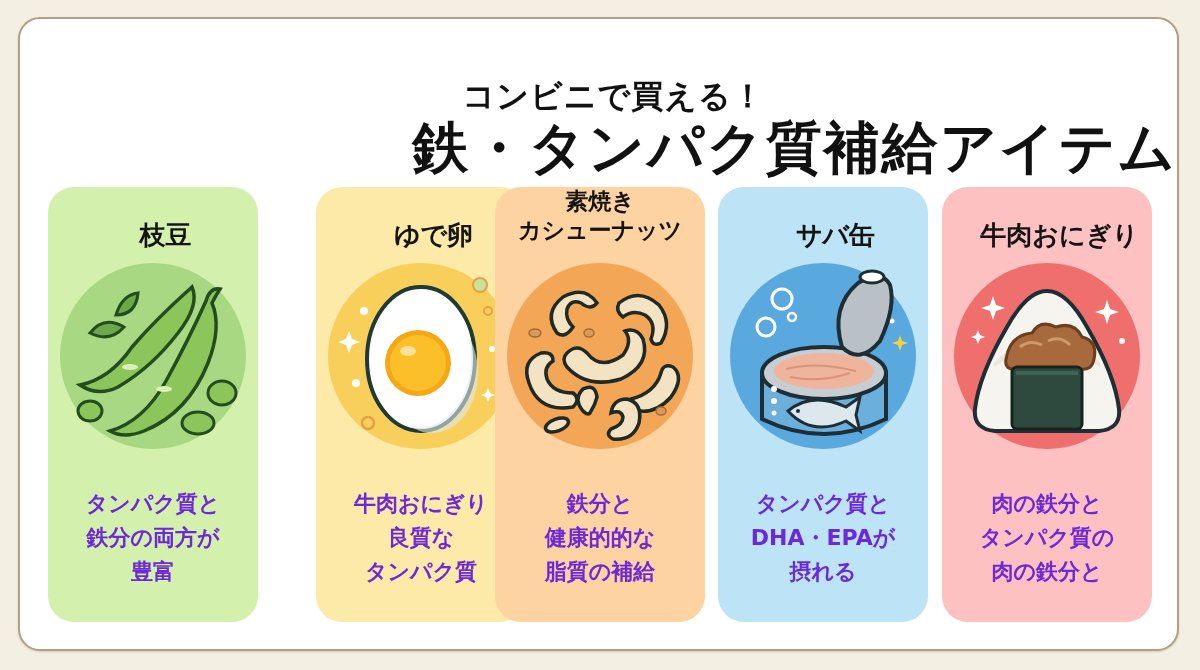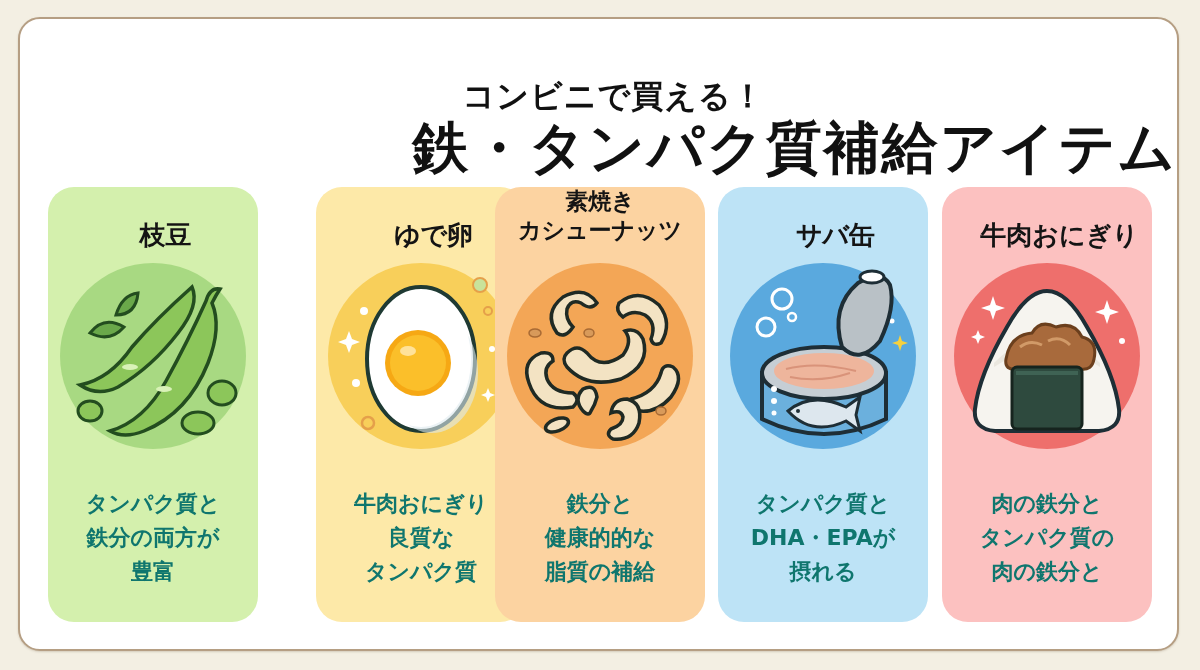--- a/index.html
+++ b/index.html
@@ -33,21 +33,21 @@
     border-radius: 26px;
   }
   .card-title {
     position: absolute; left: 0; right: 0; text-align: center;
     font-weight: bold; color: #141414; font-size: 26px; line-height: 30px;
   }
   .card-title.two-line { font-size: 23px; line-height: 29px; top: 0; }
   .card-title.one-line { top: 33px; padding-left: 25px; }
   .card-desc {
     position: absolute; left: 0; right: 0; top: 300px;
-    text-align: center; font-weight: bold; color: #0f766e;
+    text-align: center; font-weight: bold; color: #6d28d9;
     font-size: 22px; line-height: 34px;
   }
   .card-desc span { display: block; white-space: nowrap; }
   .circle {
     position: absolute; left: 12px; top: 76px; width: 186px; height: 186px;
     border-radius: 50%;
   }
   .circle svg { width: 186px; height: 186px; display: block; }
 </style>
 </head>

